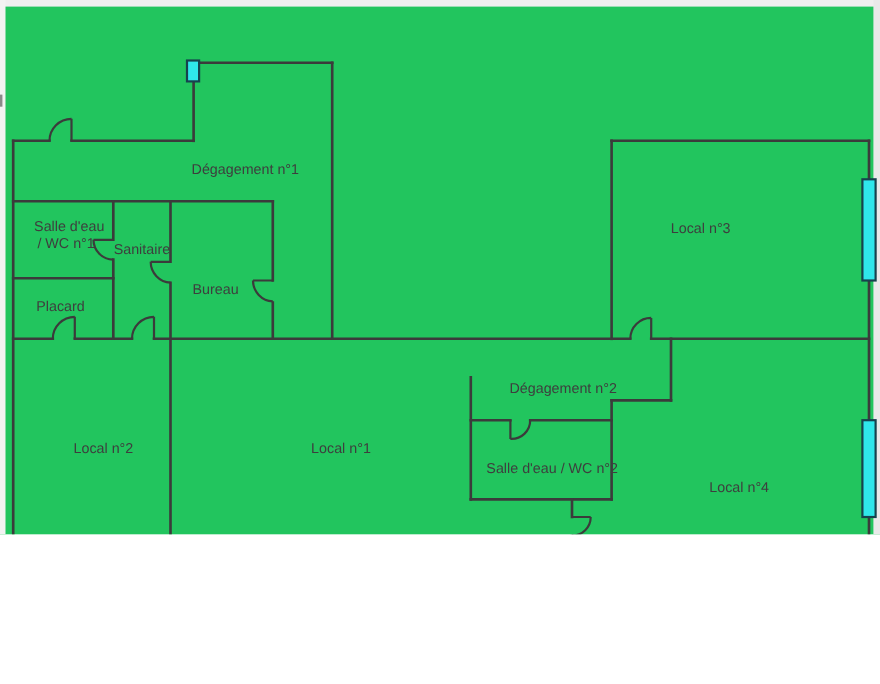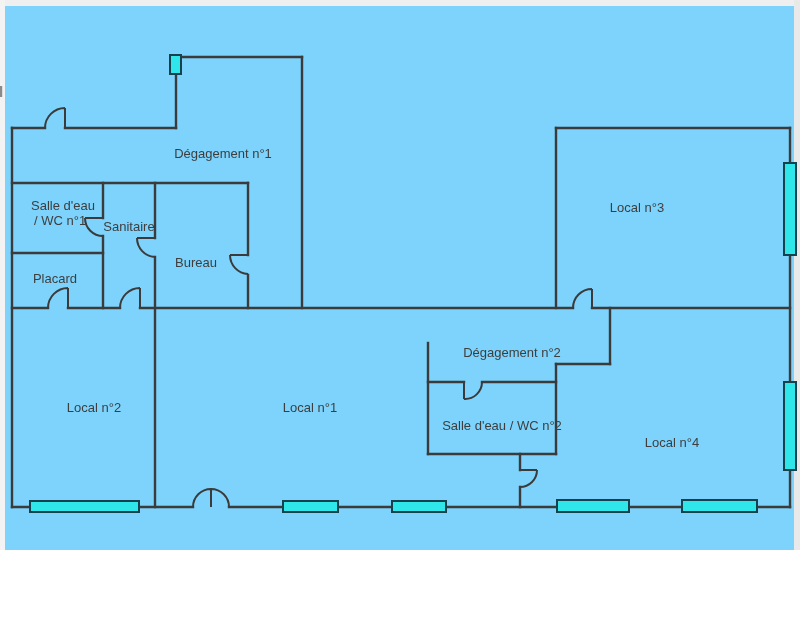--- a/index.html
+++ b/index.html
@@ -1,16 +1,16 @@
 <!DOCTYPE html>
 <html><head>
 <meta charset="utf-8">
 <style>
   html,body{margin:0;padding:0;background:#ffffff;}
-  #stage{position:relative;width:800px;height:550px;background:#7dd3fc;overflow:hidden;
+  #stage{position:relative;width:800px;height:486px;background:#22c55e;overflow:hidden;
          font-family:"Liberation Sans",sans-serif;}
   svg{display:block;}
   .wall{stroke:#3b3b3b;stroke-width:2.4;fill:none;stroke-linecap:square;}
   .door{stroke:#3b3b3b;stroke-width:2;fill:none;stroke-linecap:butt;}
   .window{fill:#2fe7eb;stroke:#16424e;stroke-width:2;}
   .lbl{font:13px "Liberation Sans",sans-serif;fill:#3e3e3e;}
   .edge-top{fill:#efefef;}
   .edge-left{fill:#f3f3f3;}
   .edge-right{fill:#e9e9e9;}
   .fragment{stroke:#8a8a8a;stroke-width:2.4;}

